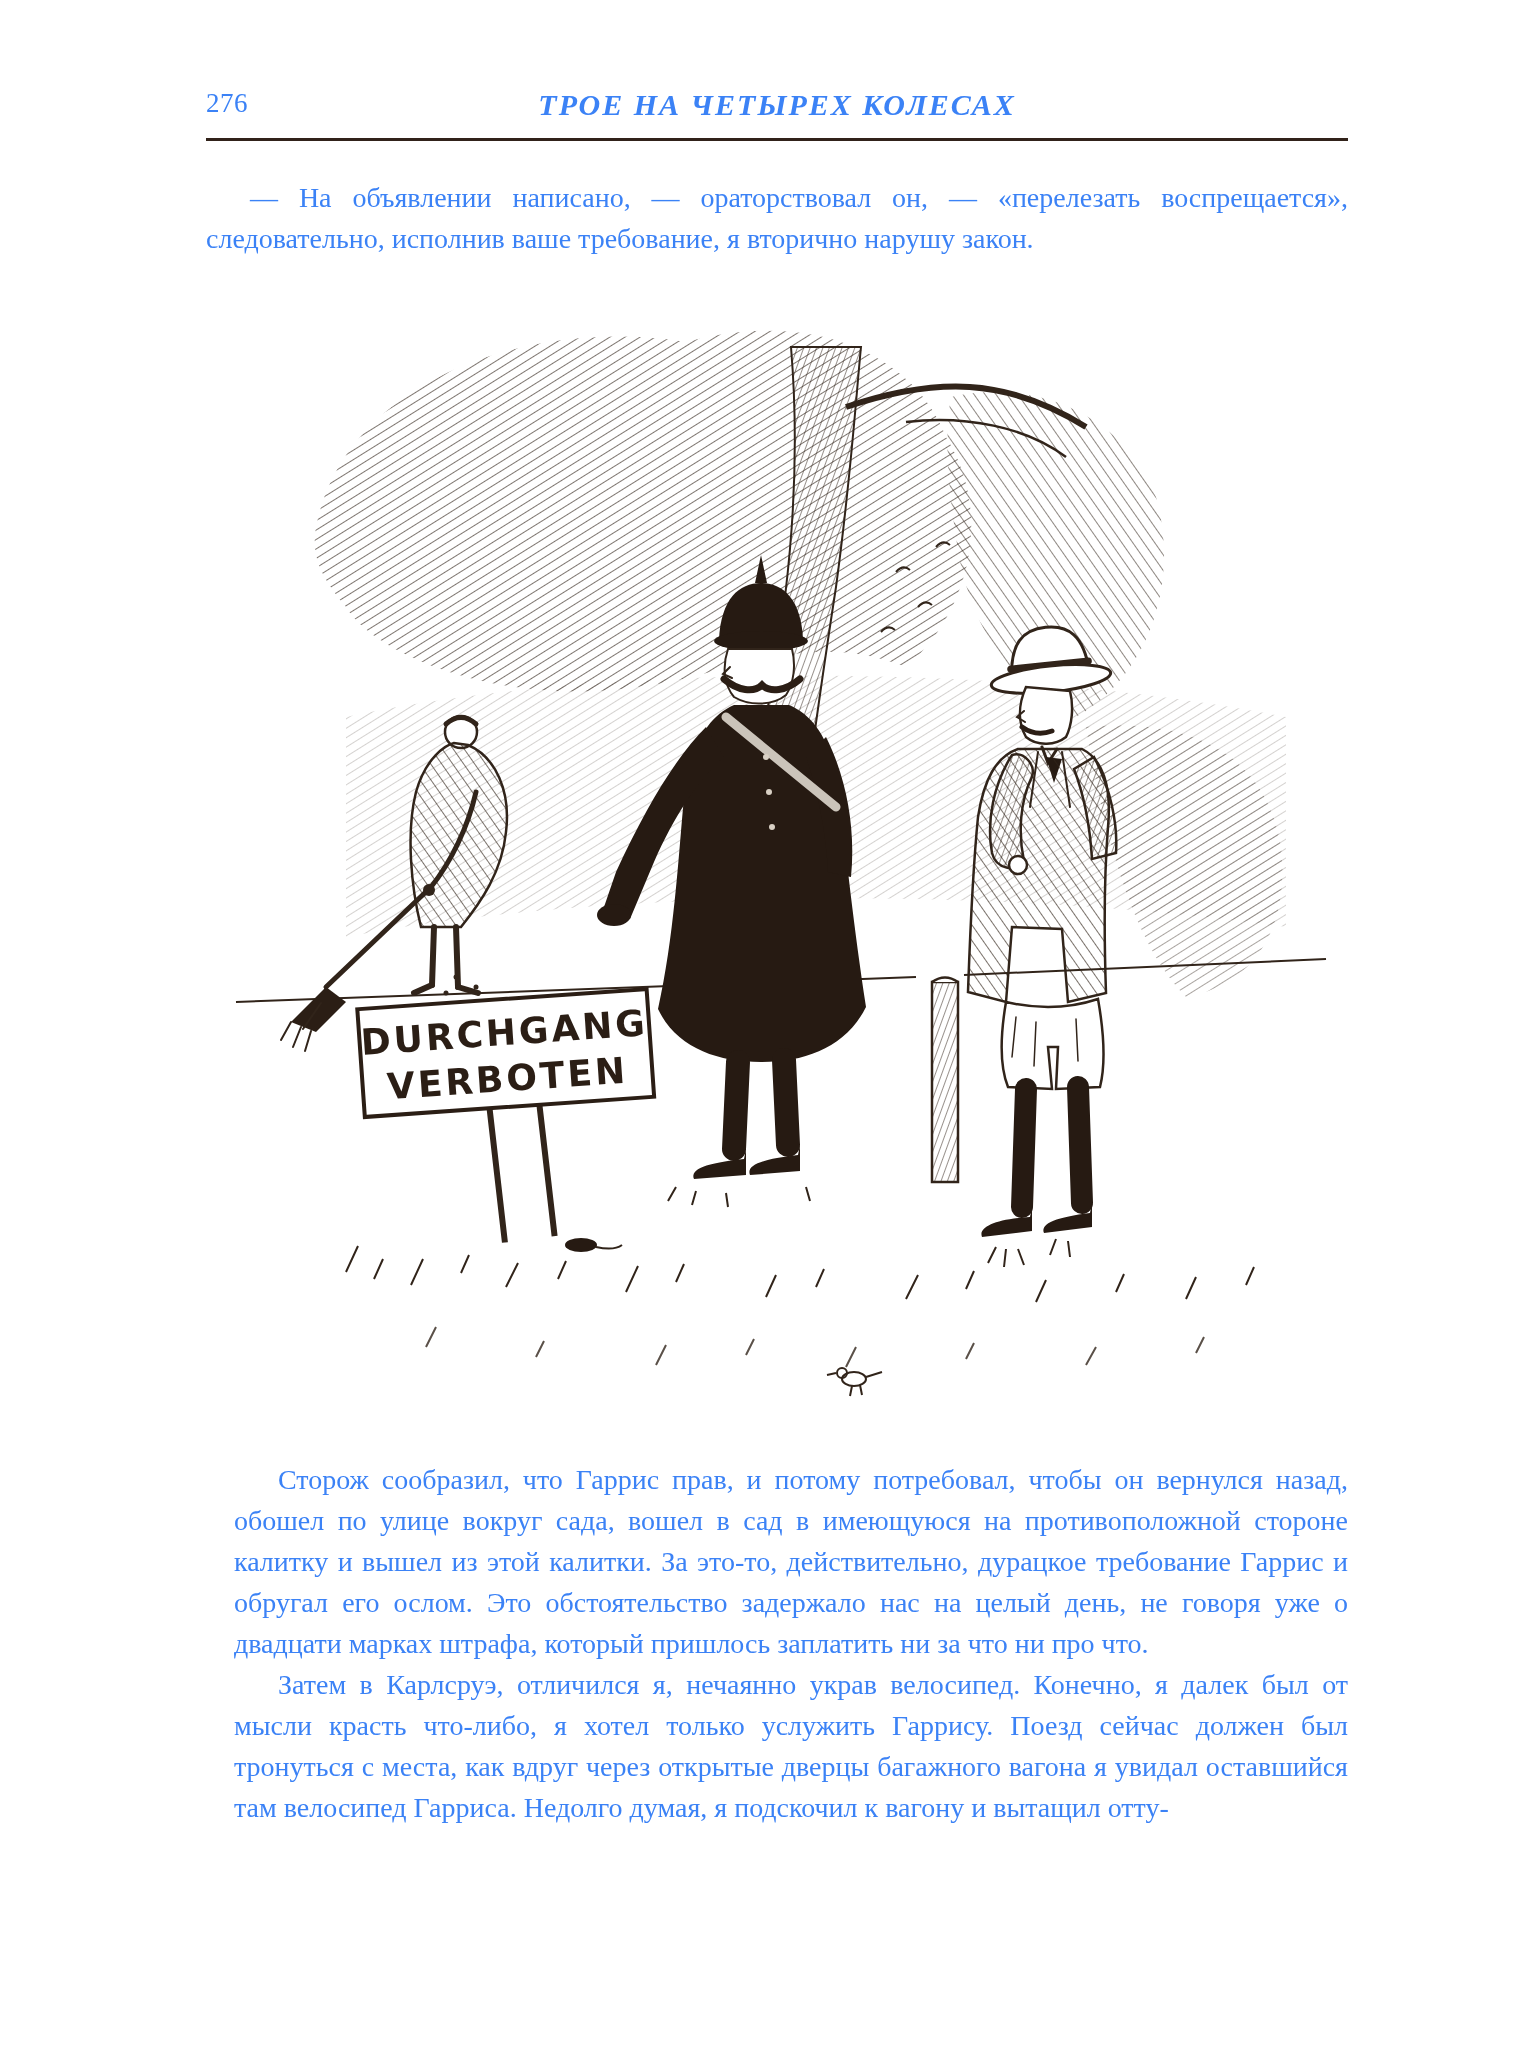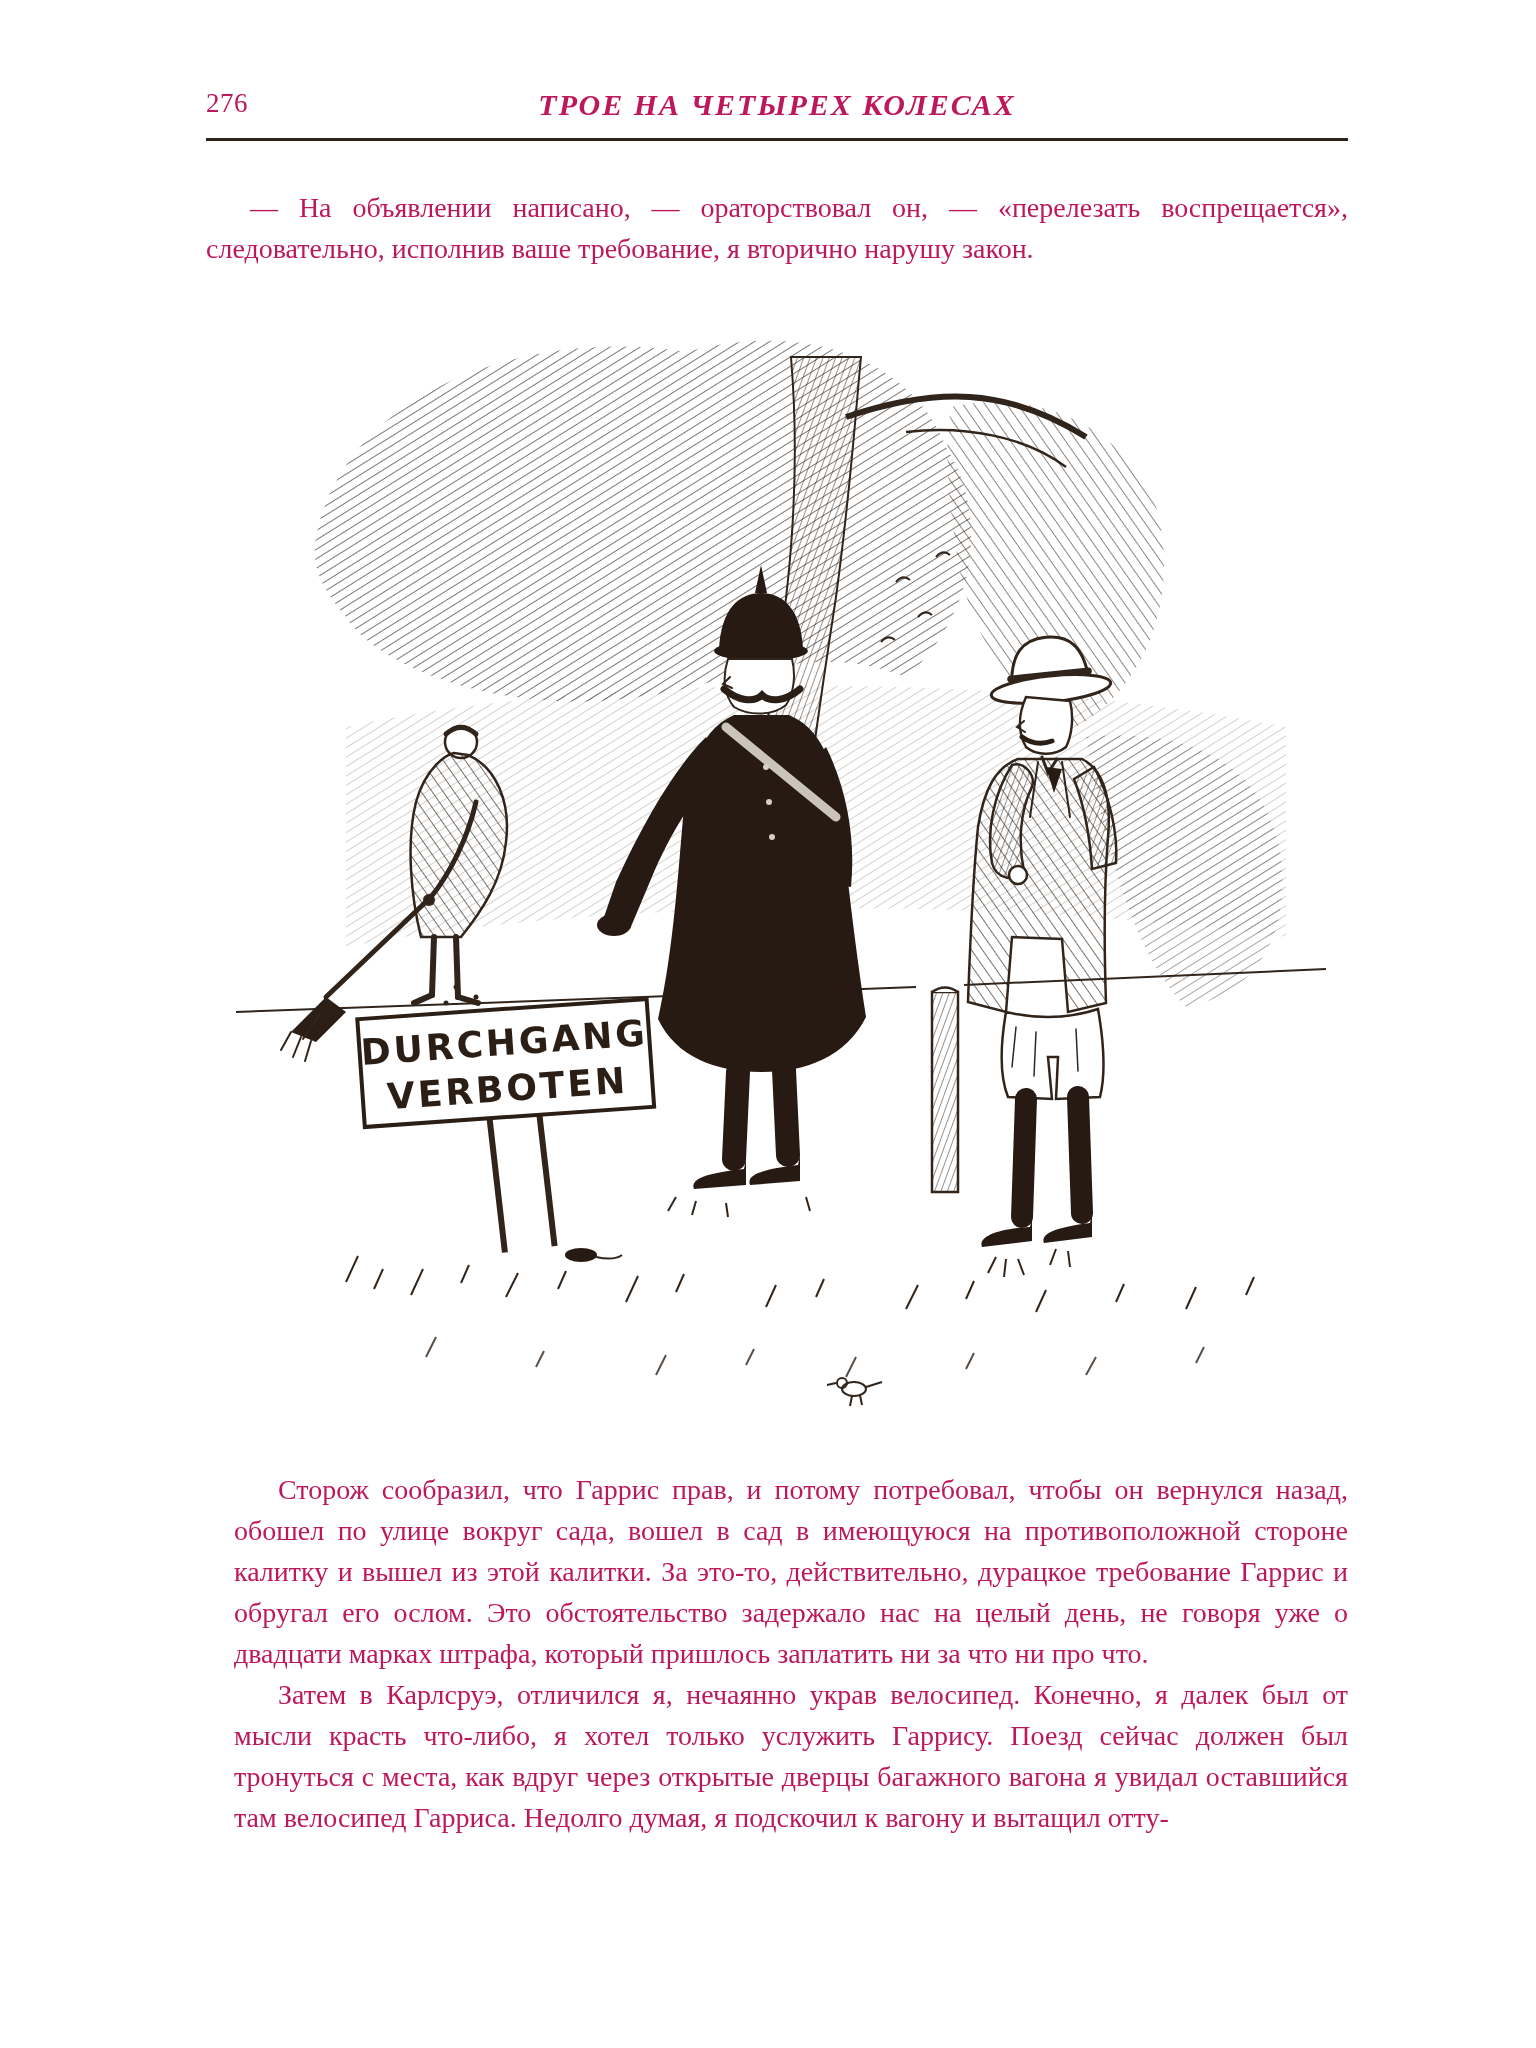--- a/index.html
+++ b/index.html
@@ -6,21 +6,21 @@
   body{
     width:1536px;height:2048px;
     background:#f3f3f1;
     font-family:"Liberation Serif","DejaVu Serif",serif;
     overflow:hidden;
   }
   .page{
     position:relative;
     width:1536px;height:2048px;
     background:#ffffff;
-    color:#be185d;
+    color:#3b82f6;
   }
   .text-col{
     position:relative;
     margin-left:206px;
     width:1142px;
   }
   .header{
     position:relative;
     padding-top:88px;
     border-bottom:0;
@@ -40,21 +40,21 @@
     font-size:30px;
     font-weight:bold;
     letter-spacing:2px;
     font-style:italic;
   }
   .header-rule{
     margin-top:10px;
     border-bottom:3px solid #31221a;
   }
   .body-text{
-    margin-top:46px;
+    margin-top:36px;
     font-size:28px;
     line-height:41px;
     text-align:justify;
   }
   .body-text p{
     margin:0;
     text-indent:44px;
   }
   .illustration-wrap{
     margin:28px 0 14px 0;

